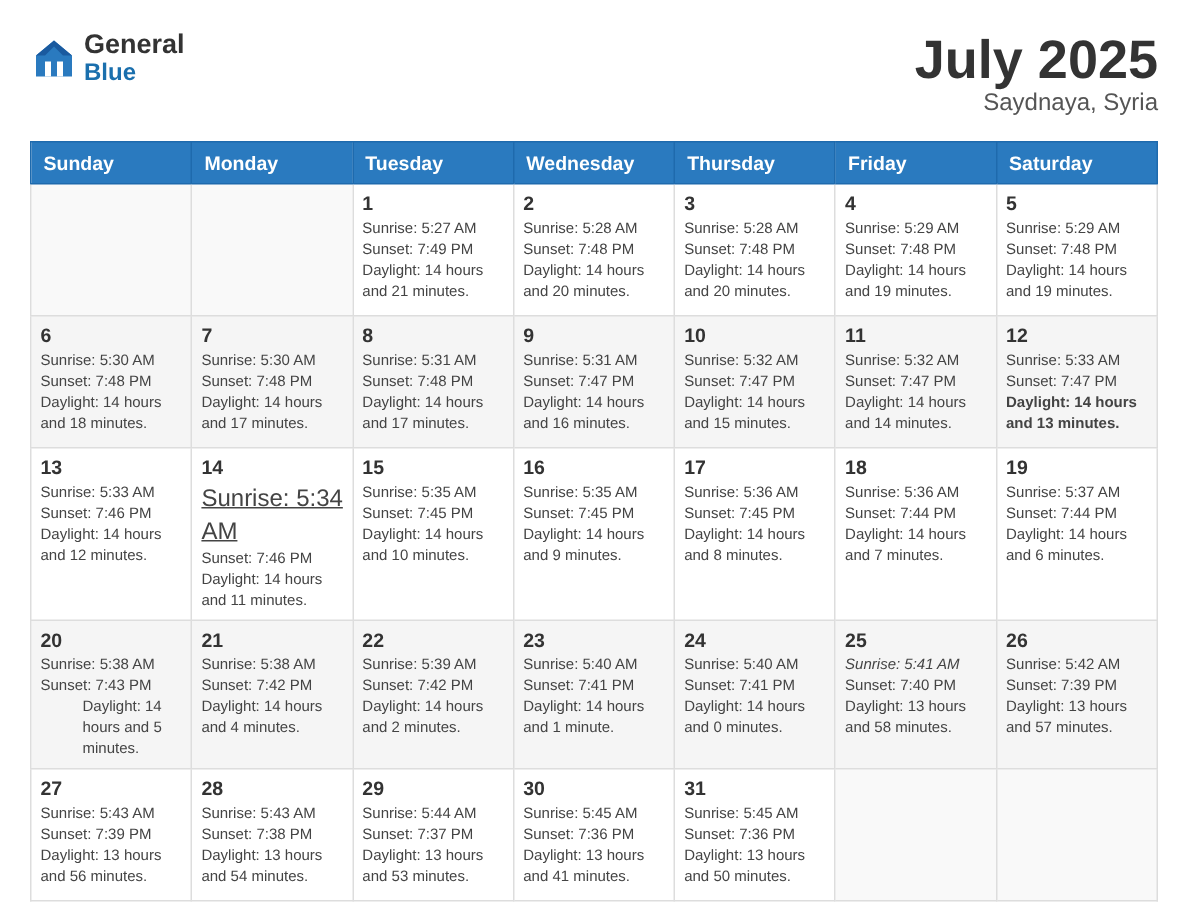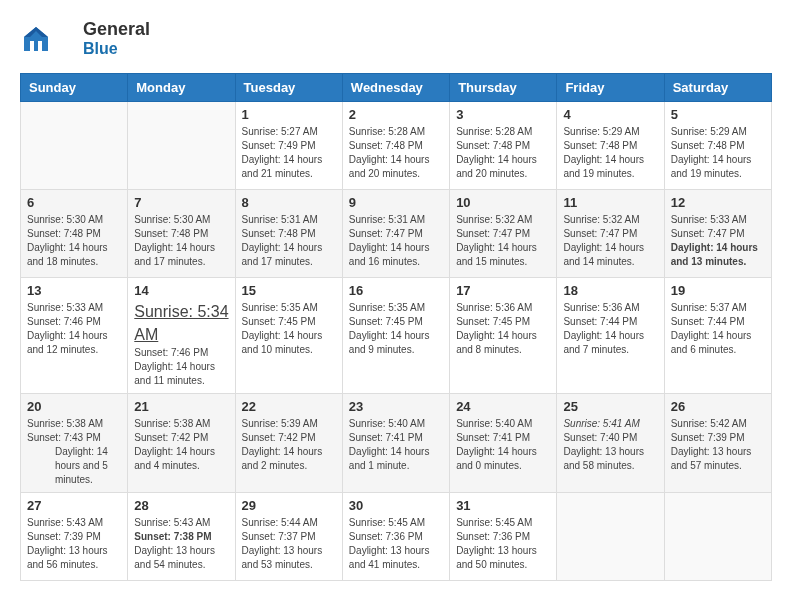--- a/index.html
+++ b/index.html
@@ -17,21 +17,20 @@
       margin-bottom: 16px;
     }
     .logo {
       display: flex;
       align-items: center;
     }
     .logo-text {
       display: flex;
       flex-direction: column;
       line-height: 1.1;
-      margin-left: 27px;
     }
     .logo-general {
       font-size: 18px;
       font-weight: bold;
       color: #333;
     }
     .logo-blue {
       font-size: 16px;
       font-weight: bold;
       color: #1a6fad;
@@ -100,20 +99,24 @@
       <polygon points="16,4 28,14 28,28 4,28 4,14" fill="#2a7abf"></polygon>
       <polygon points="16,4 28,14 22,14 16,8 10,14 4,14" fill="#1a5a9f"></polygon>
       <rect x="10" y="18" width="4" height="10" fill="#fff"></rect>
       <rect x="18" y="18" width="4" height="10" fill="#fff"></rect>
     </svg>
     <div class="logo-text">
       <span class="logo-general">General</span>
       <span class="logo-blue">Blue</span>
     </div>
   </div>
+  <div class="title-block">
+    <div class="month-title">July 2025</div>
+    <div class="location">Saydnaya, Syria</div>
+  </div>
 </div>
 
 <table class="calendar">
   <thead>
     <tr>
     <th>Sunday</th>
         <th>Monday</th>
         <th>Tuesday</th>
         <th>Wednesday</th>
         <th>Thursday</th>
@@ -291,21 +294,21 @@
       <tr>
         <td>
           <span class="day-num">27</span>
           <div style="font-size: 10px; line-height: 1.4; color: rgb(68, 68, 68);">Sunrise: 5:43 AM</div>
           <div style="font-size: 10px; line-height: 1.4; color: rgb(68, 68, 68);">Sunset: 7:39 PM</div>
           <div style="font-size: 10px; line-height: 1.4; color: rgb(68, 68, 68);">Daylight: 13 hours and 56 minutes.</div>
         </td>
         <td>
           <span class="day-num">28</span>
           <div style="font-size: 10px; line-height: 1.4; color: rgb(68, 68, 68);">Sunrise: 5:43 AM</div>
-          <div style="font-size: 10px; line-height: 1.4; color: rgb(68, 68, 68); font-weight: bold;">Sunset: 7:38 PM</div>
+          <div style="font-size: 10px; line-height: 1.4; color: rgb(68, 68, 68);">Sunset: 7:38 PM</div>
           <div style="font-size: 10px; line-height: 1.4; color: rgb(68, 68, 68);">Daylight: 13 hours and 54 minutes.</div>
         </td>
         <td>
           <span class="day-num">29</span>
           <div style="font-size: 10px; line-height: 1.4; color: rgb(68, 68, 68);">Sunrise: 5:44 AM</div>
           <div style="font-size: 10px; line-height: 1.4; color: rgb(68, 68, 68);">Sunset: 7:37 PM</div>
           <div style="font-size: 10px; line-height: 1.4; color: rgb(68, 68, 68);">Daylight: 13 hours and 53 minutes.</div>
         </td>
         <td>
           <span class="day-num">30</span>

